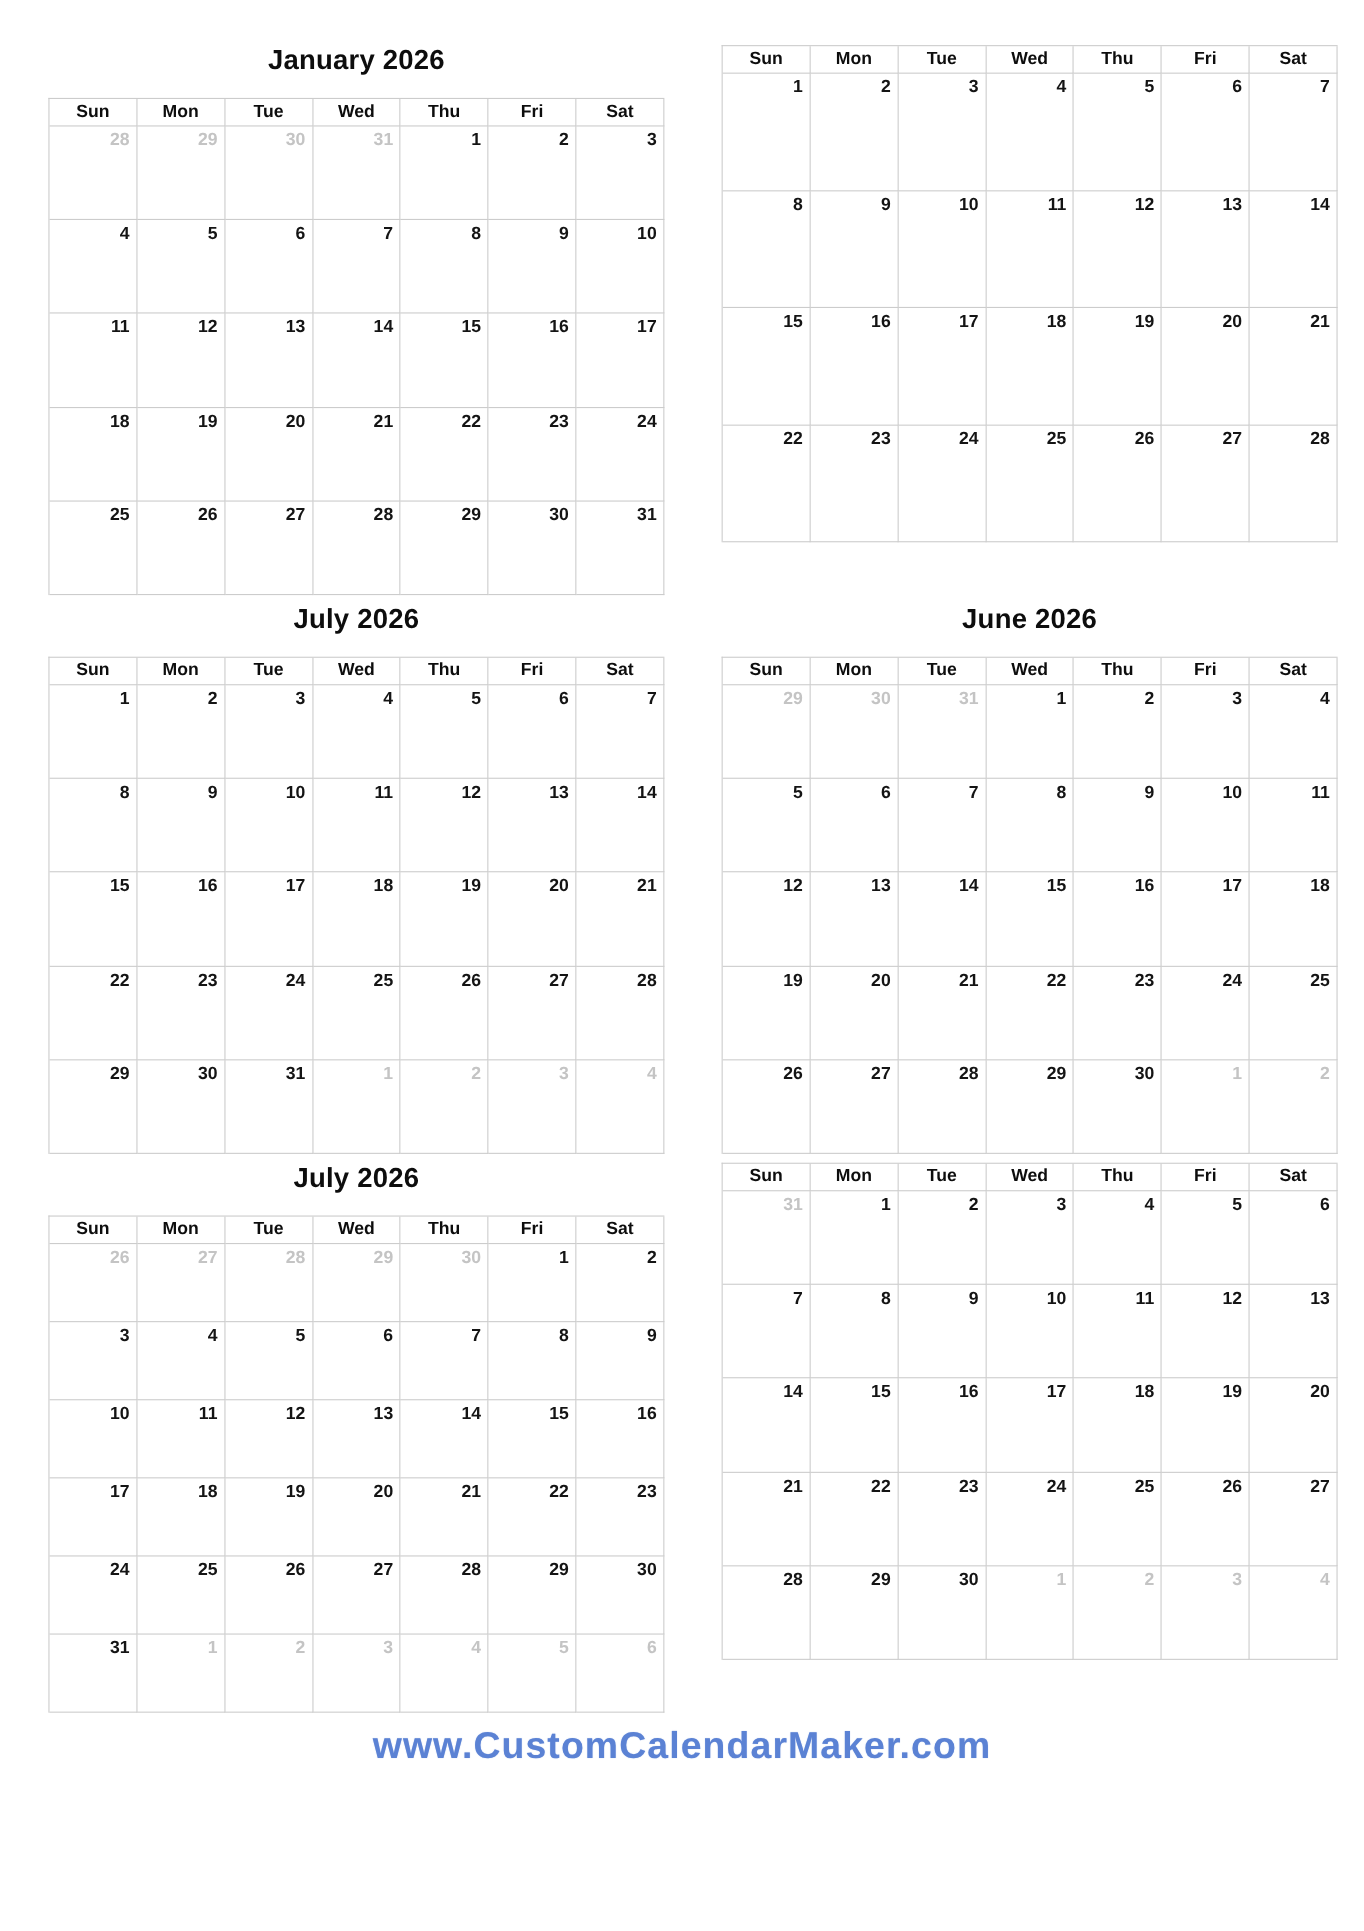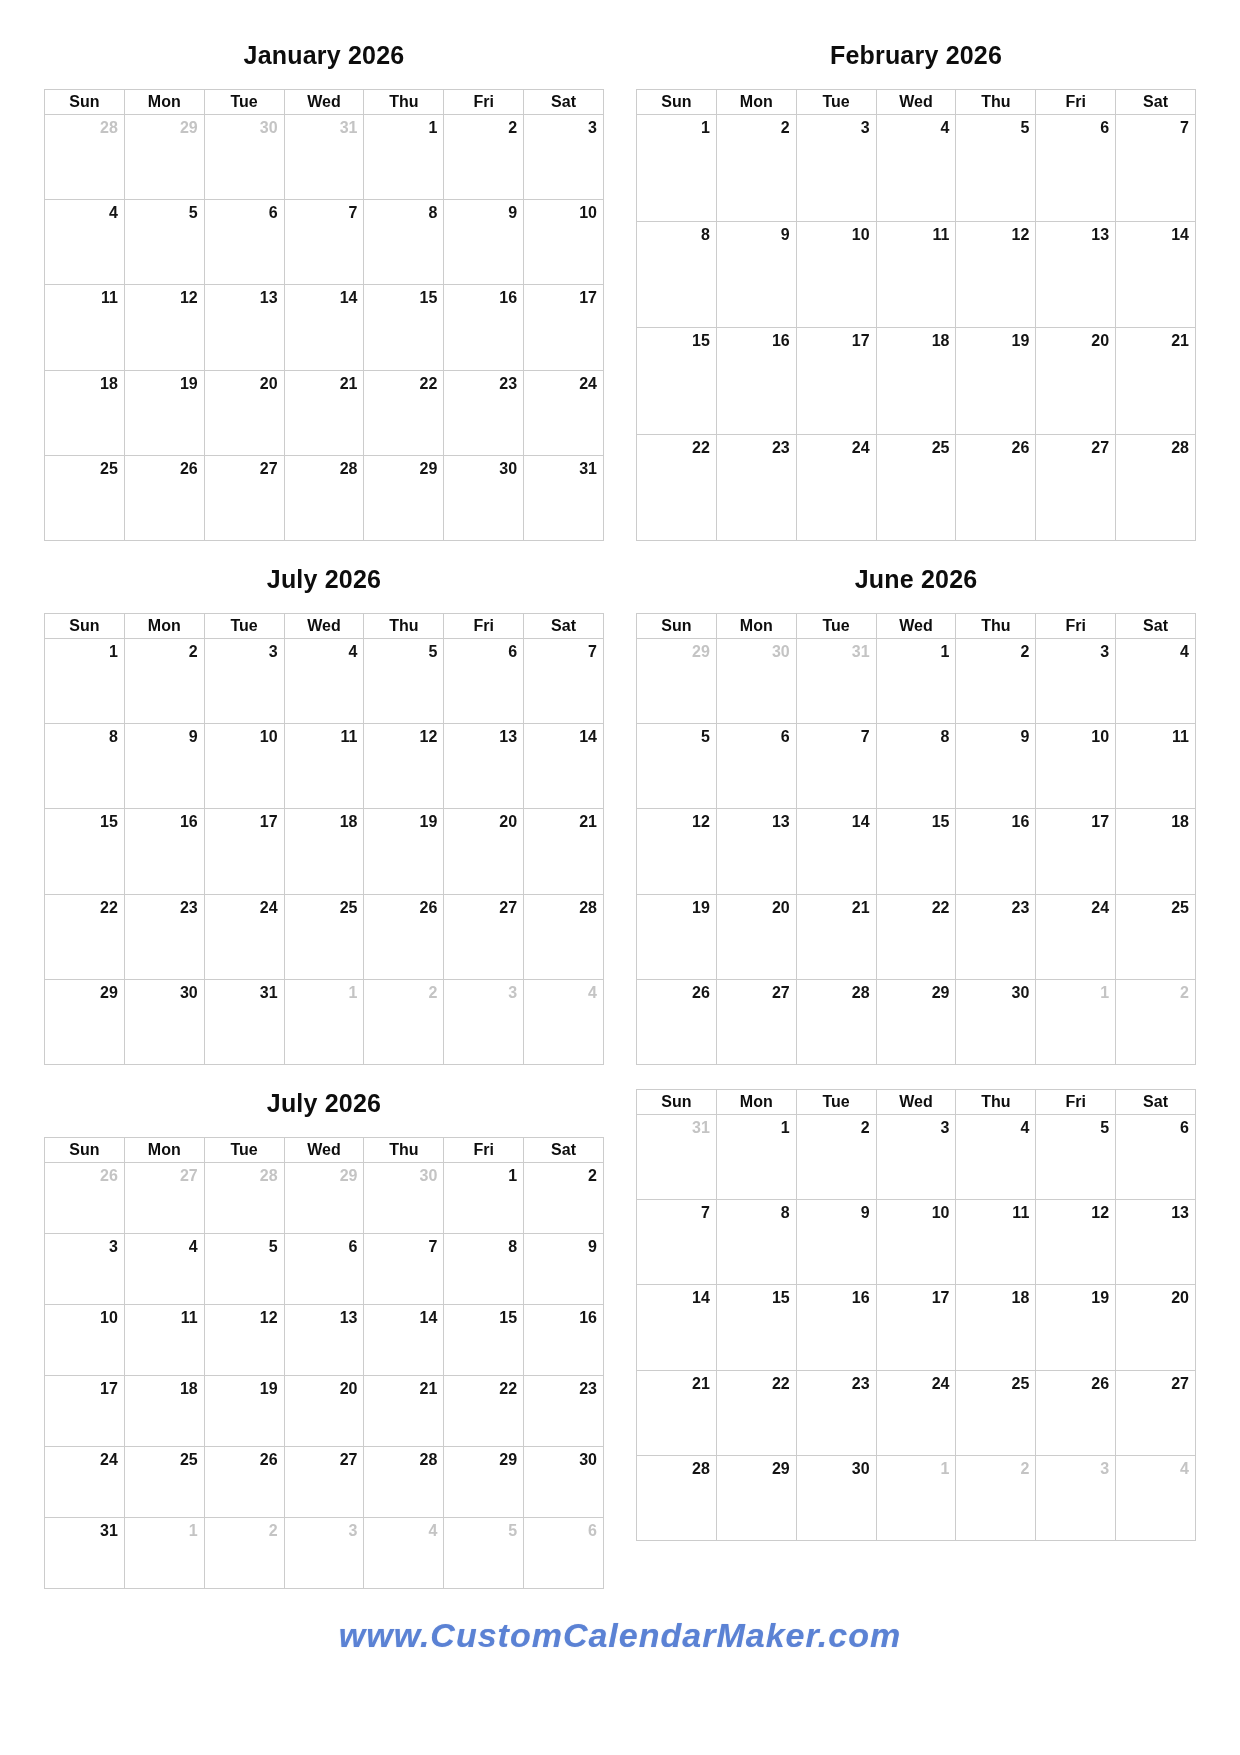--- a/index.html
+++ b/index.html
@@ -14,22 +14,22 @@
     width:1240px;height:1755px;
     background:#ffffff;
     font-family:"Liberation Sans", sans-serif;
     color:var(--day-text);
     overflow:hidden;
   }
   .page{padding:41px 44px 0 44px;}
   .mrow{
     display:grid;
     grid-template-columns:1fr 1fr;
-    column-gap:32px;
-    margin-bottom:24px;
+    column-gap:52px;
+    margin-bottom:8px;
   }
   .month{width:560px;}
   .mtitle{
     margin:0 0 20px 0;
     font-size:25px;
     line-height:28px;
     font-weight:700;
     text-align:center;
     color:#0d0d0d;
     letter-spacing:0.2px;
@@ -59,21 +59,20 @@
   }
   .dcell.out{color:var(--muted-day);}
   .watermark{
     text-align:center;
     font-size:34px;
     line-height:44px;
     font-weight:700;
     letter-spacing:1px;
     color:var(--watermark);
     text-shadow:0 0 1px rgba(91,130,212,0.45);
-    font-style:italic;
   }
 </style>
 </head>
 <body>
 
 <div class="page">
 
   <div class="mrow">
     <section class="month">
       <h2 class="mtitle">January 2026</h2>
@@ -116,21 +115,20 @@
           <div class="dcell">25</div>
           <div class="dcell">26</div>
           <div class="dcell">27</div>
           <div class="dcell">28</div>
           <div class="dcell">29</div>
           <div class="dcell">30</div>
           <div class="dcell">31</div>
         </div>
     </section>
     <section class="month">
-      <h2 class="mtitle">February 2026</h2>
       <div class="cal" style="grid-template-rows: 25px repeat(4, 1fr);">
           <div class="hcell">Sun</div>
           <div class="hcell">Mon</div>
           <div class="hcell">Tue</div>
           <div class="hcell">Wed</div>
           <div class="hcell">Thu</div>
           <div class="hcell">Fri</div>
           <div class="hcell">Sat</div>
           <div class="dcell">1</div>
           <div class="dcell">2</div>

